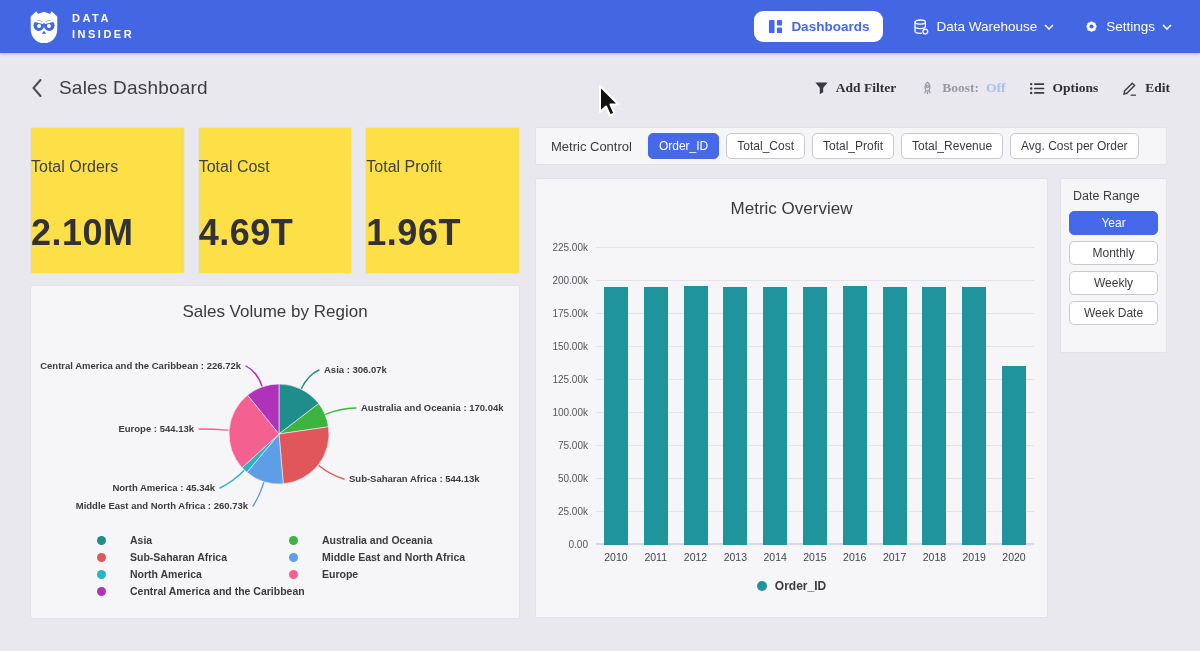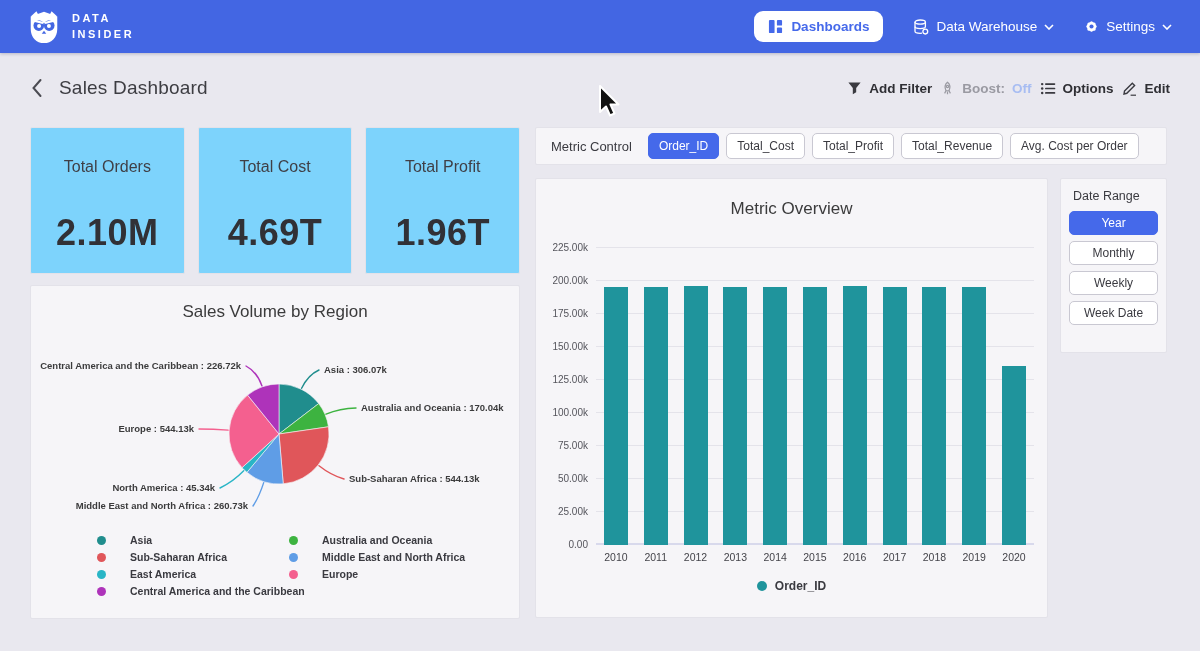--- a/index.html
+++ b/index.html
@@ -18,32 +18,32 @@
               display:flex; align-items:center; gap:8px; font-size:13.5px; font-weight:bold; cursor:pointer;
               font-family:inherit; }
   .nav-item { color:#fff; font-size:13.5px; font-weight:500; display:flex; align-items:center; gap:7px; cursor:pointer; }
 
   
   .subheader { position:absolute; top:62px; left:0; right:0; height:52px; display:flex; align-items:center;
                justify-content:space-between; padding:0 30px 0 28px; }
   .sh-left { display:flex; align-items:center; gap:14px; }
   .back-btn { background:none; border:none; cursor:pointer; display:flex; align-items:center; padding:2px; }
   .page-title { font-size:19px; font-weight:500; color:#3d3d42; letter-spacing:.2px; }
-  .sh-actions { display:flex; align-items:center; gap:8px; }
+  .sh-actions { display:flex; align-items:center; gap:24px;font-family:Liberation Serif, serif; }
   .action { display:flex; align-items:center; gap:7px; font-size:13.5px; font-weight:bold; color:#2f2f34; cursor:pointer; }
   .boost-label { color:#9a9aa2; }
   .boost-value { color:#a8bdf2; }
 
   
   .panel { position:absolute; background:#f6f5f8; border:1px solid #e3e2e9; border-radius:2px; }
 
   
   .kpi-row { position:absolute; left:30px; top:127px; width:490px; height:147px; display:flex; gap:13px; }
-  .kpi-card { flex:1; background:#7dd3fc; border:1px solid #e3e2e9; border-radius:2px;
-              display:flex; flex-direction:column; align-items:center; padding-top:30px; }
+  .kpi-card { flex:1; background:#fde047; border:1px solid #e3e2e9; border-radius:2px;
+              display:flex; flex-direction:column; align-items:flex-start; padding-top:30px; }
   .kpi-label { font-size:16px; font-weight:500; color:#3f3f46; }
   .kpi-value { font-size:36px; font-weight:bold; color:#313136; margin-top:36px; letter-spacing:.5px; }
 
   
   .metric-bar { left:535px; top:127px; width:632px; height:38px; display:flex; align-items:center;
                 padding:0 15px; gap:16px; }
   .metric-label { font-size:13px; color:#3a3a40; }
   .chip-row { display:flex; align-items:center; gap:7px; }
   .chip { height:26px; padding:0 10px; background:#fff; border:1px solid #c9c8d2; border-radius:5px;
           font-size:12px; color:#3a3a40; cursor:pointer; font-family:inherit; }
@@ -339,21 +339,21 @@
           <div class="pl-item">
             <span class="pl-dot" style="background: rgb(32, 141, 141);"></span>
             <span class="pl-text">Asia</span>
           </div>
           <div class="pl-item">
             <span class="pl-dot" style="background: rgb(224, 86, 90);"></span>
             <span class="pl-text">Sub-Saharan Africa</span>
           </div>
           <div class="pl-item">
             <span class="pl-dot" style="background: rgb(41, 181, 198);"></span>
-            <span class="pl-text">East America</span>
+            <span class="pl-text">North America</span>
           </div>
           <div class="pl-item">
             <span class="pl-dot" style="background: rgb(174, 51, 186);"></span>
             <span class="pl-text">Central America and the Caribbean</span>
           </div>
         </div>
       <div class="plcol plcol-2">
           <div class="pl-item">
             <span class="pl-dot" style="background: rgb(61, 179, 64);"></span>
             <span class="pl-text">Australia and Oceania</span>

